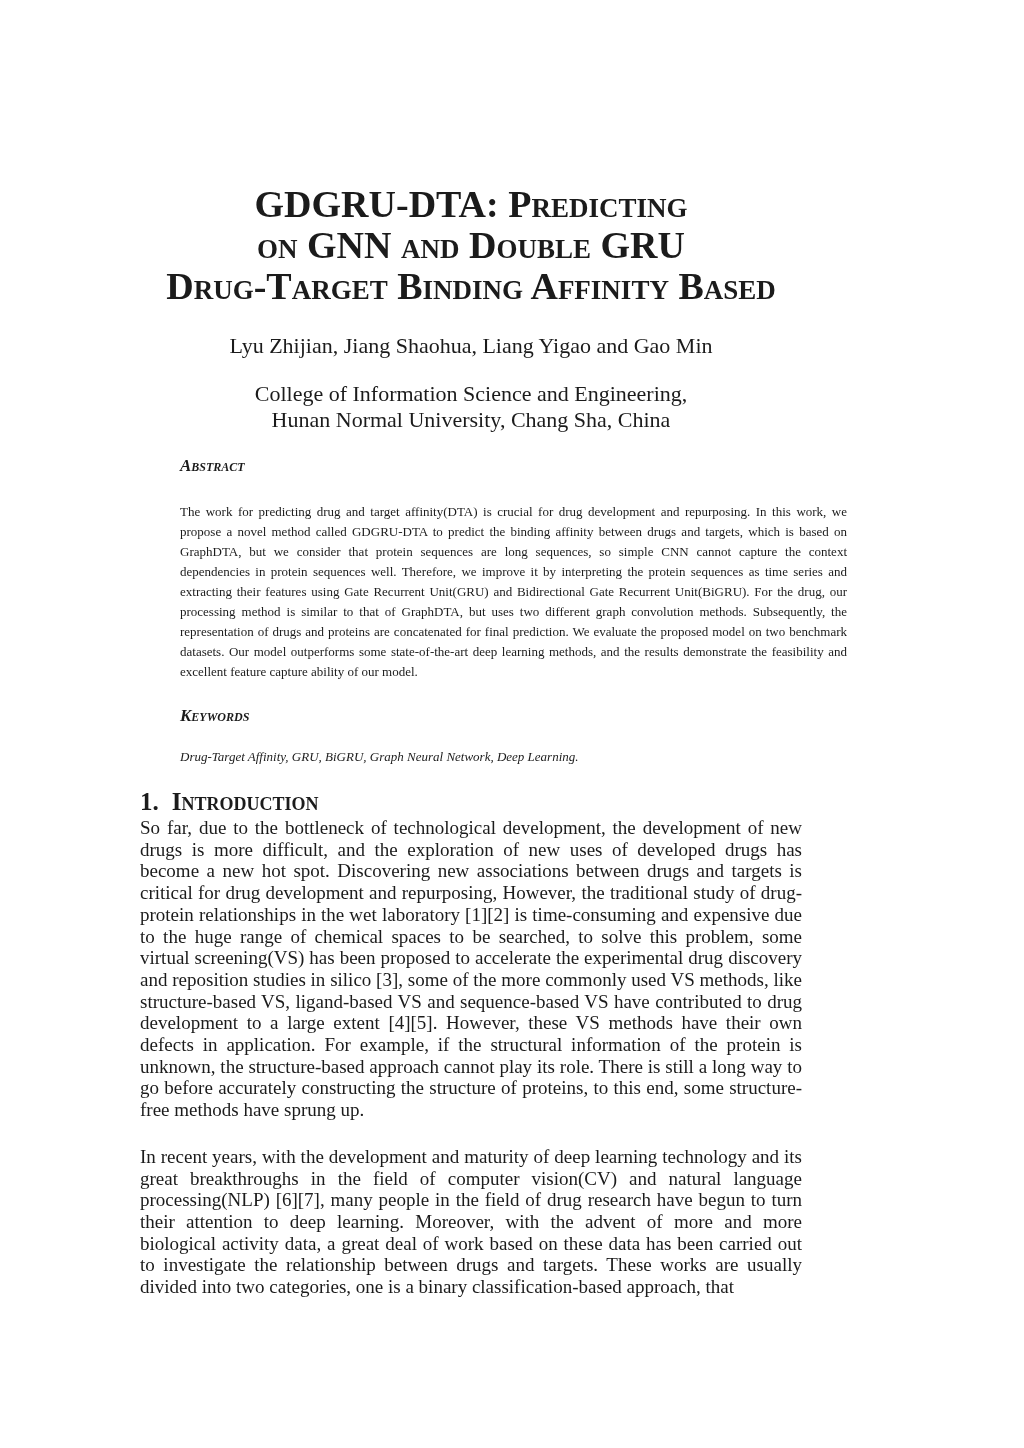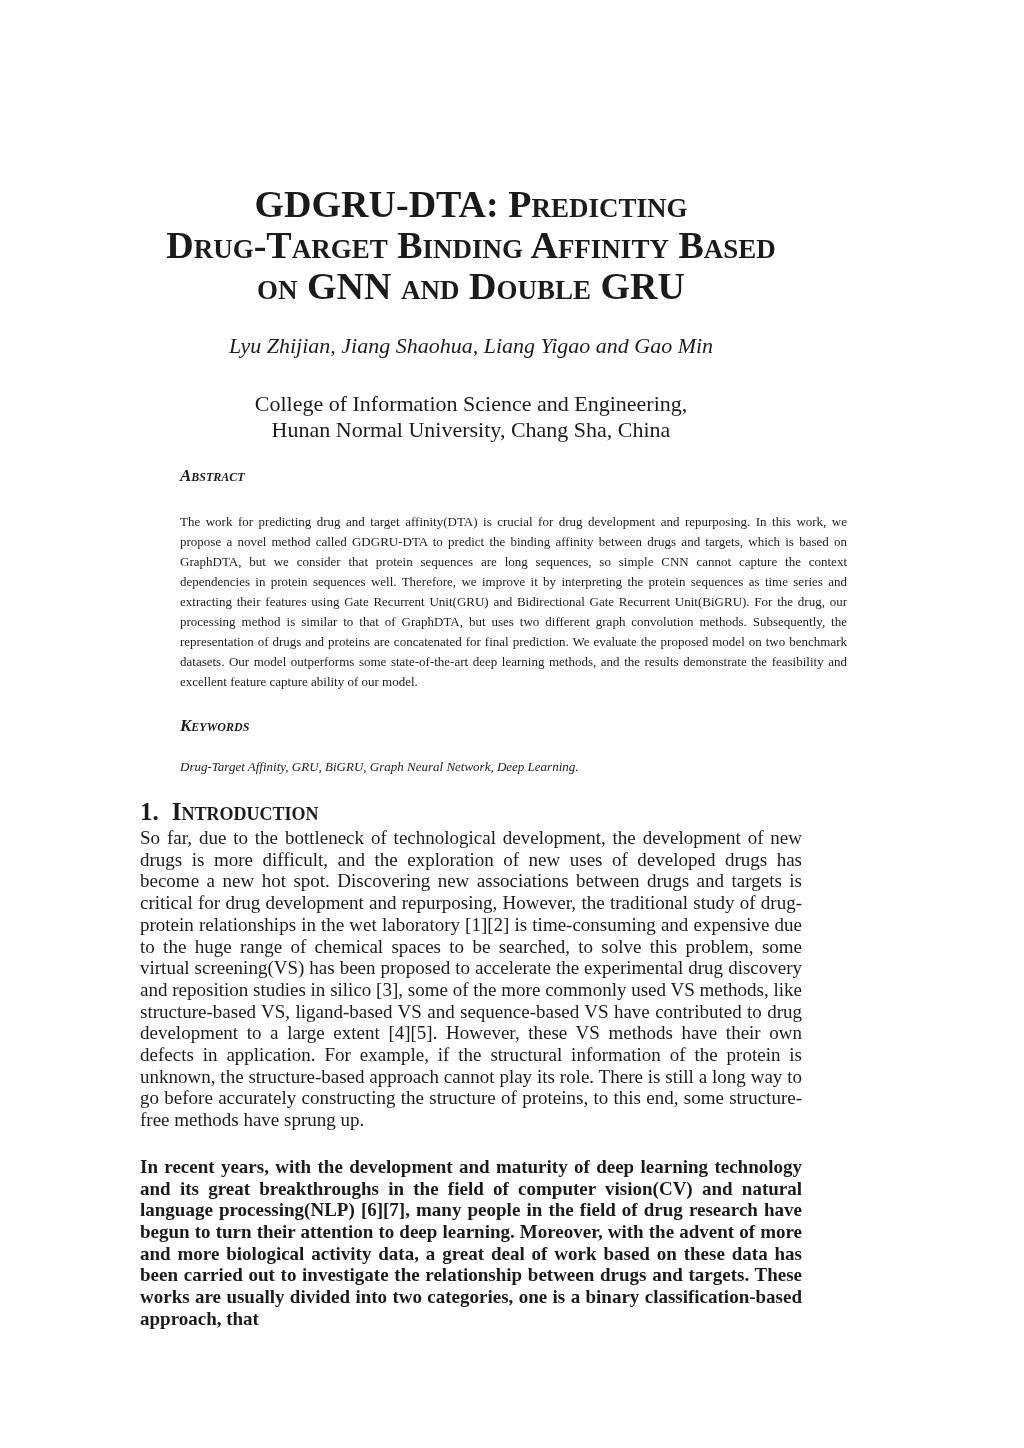--- a/index.html
+++ b/index.html
@@ -22,25 +22,24 @@
     line-height: 41px;
     font-weight: bold;
     font-variant: small-caps;
   }
 
   .authors-line {
     margin-top: 26px;
     text-align: center;
     font-size: 22px;
     line-height: 26px;
-    font-style: italic;
   }
 
   .affiliation {
-    margin-top: 32px;
+    margin-top: 22px;
     text-align: center;
     font-size: 22px;
     line-height: 26px;
   }
 
   .abstract-wrap {
     margin-left: 40px;
     width: 667px;
   }
 
@@ -76,42 +75,42 @@
   }
   .sec-num { display: inline-block; margin-right: 13px; }
   .sec-title { font-variant: small-caps; }
 
   .body-par {
     font-size: 19px;
     line-height: 21.7px;
     text-align: justify;
   }
   .par-1 { }
-  .par-2 { margin-top: 25px; font-weight: bold; }
+  .par-2 { margin-top: 25px; }
 
   .footer {
     margin-top: 2px;
     font-size: 17.2px;
     line-height: 22px;
   }
   .footer-row2 {
     display: flex;
     justify-content: space-between;
   }
 </style>
 </head>
 <body>
 
 <div class="page">
   <div class="content">
 
     <div class="paper-title">
       <div>GDGRU-DTA: Predicting</div>
+      <div>on GNN and Double GRU</div>
       <div>Drug-Target Binding Affinity Based</div>
-      <div>on GNN and Double GRU</div>
     </div>
 
     <div class="authors-line">Lyu Zhijian, Jiang Shaohua, Liang Yigao and Gao Min</div>
 
     <div class="affiliation">
       <div>College of Information Science and Engineering,</div>
       <div>Hunan Normal University, Chang Sha, China</div>
     </div>
 
     <div class="abstract-wrap">

